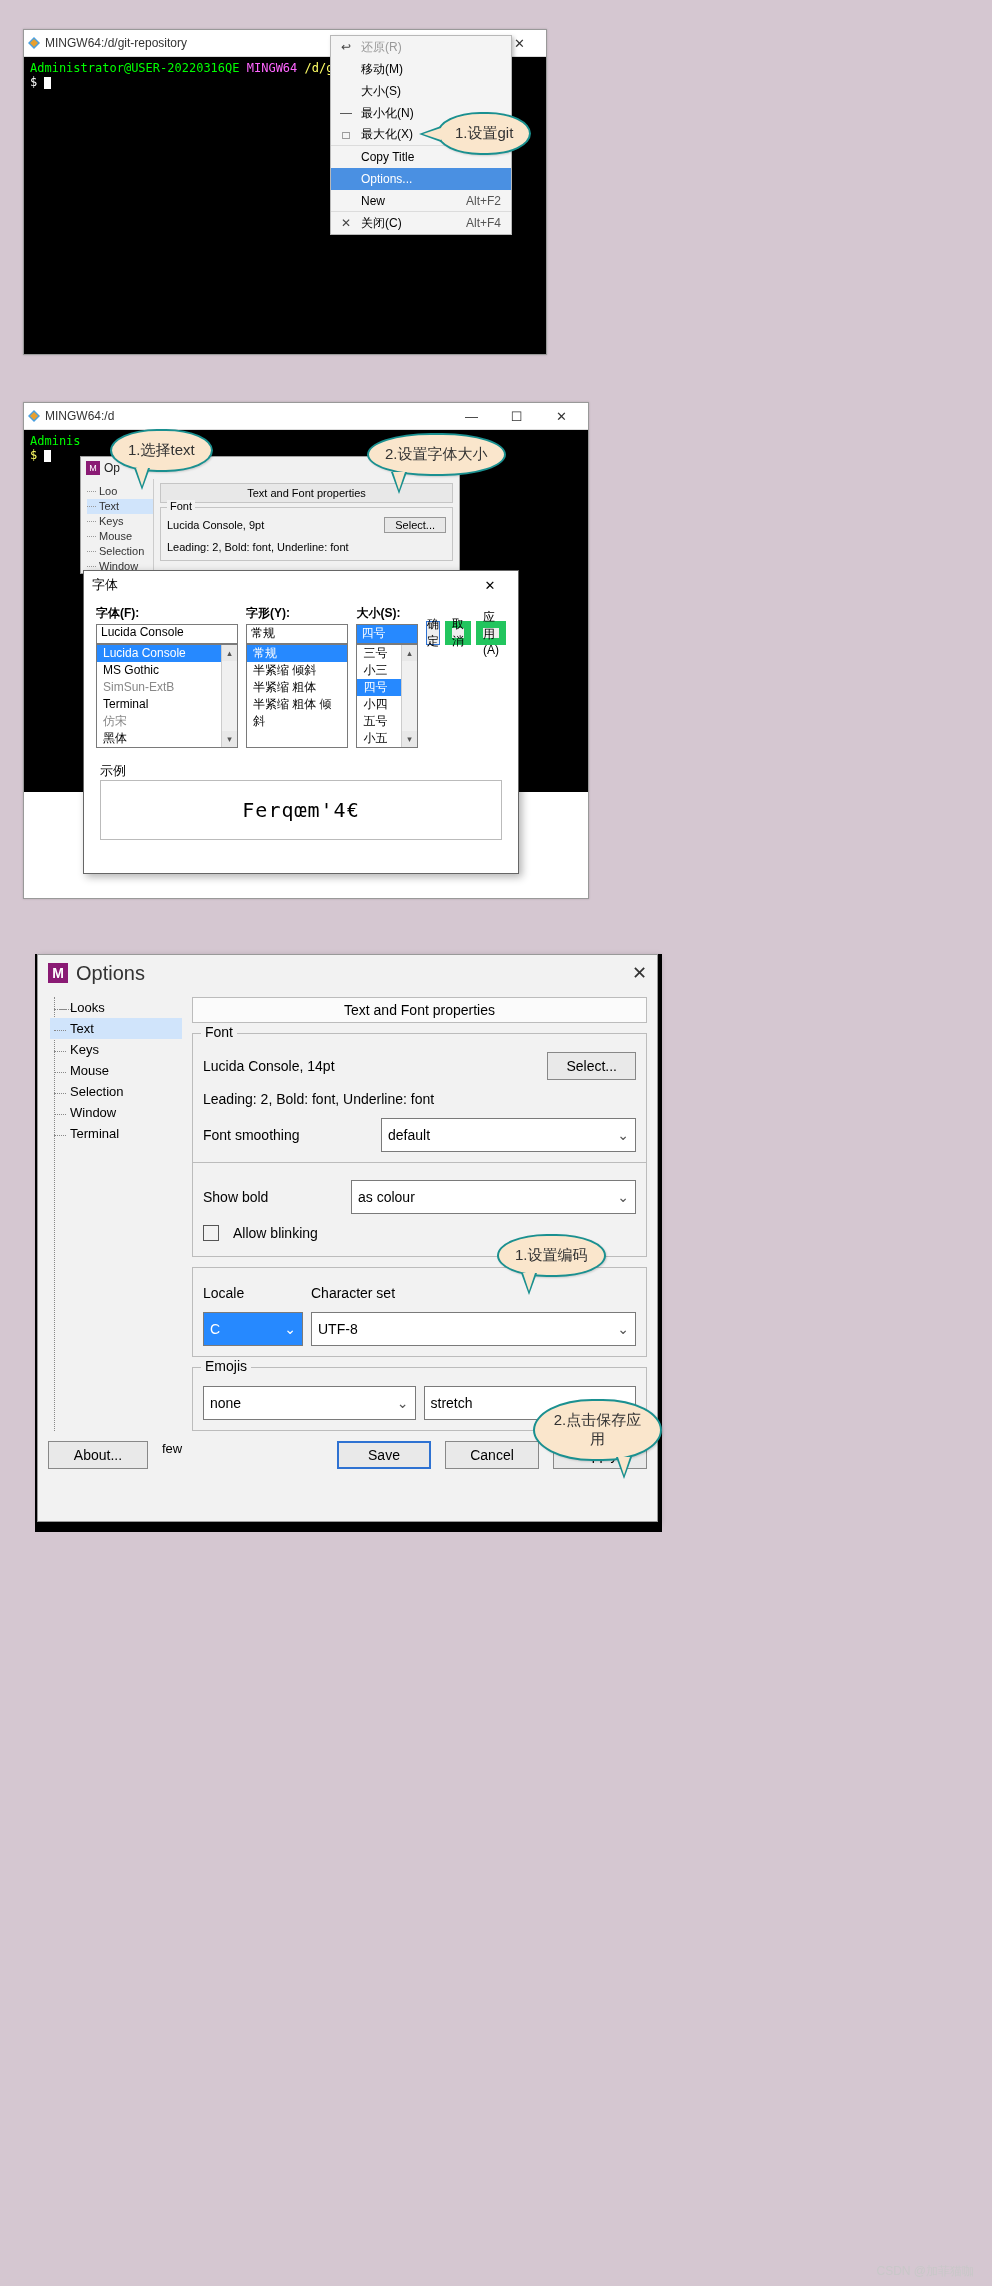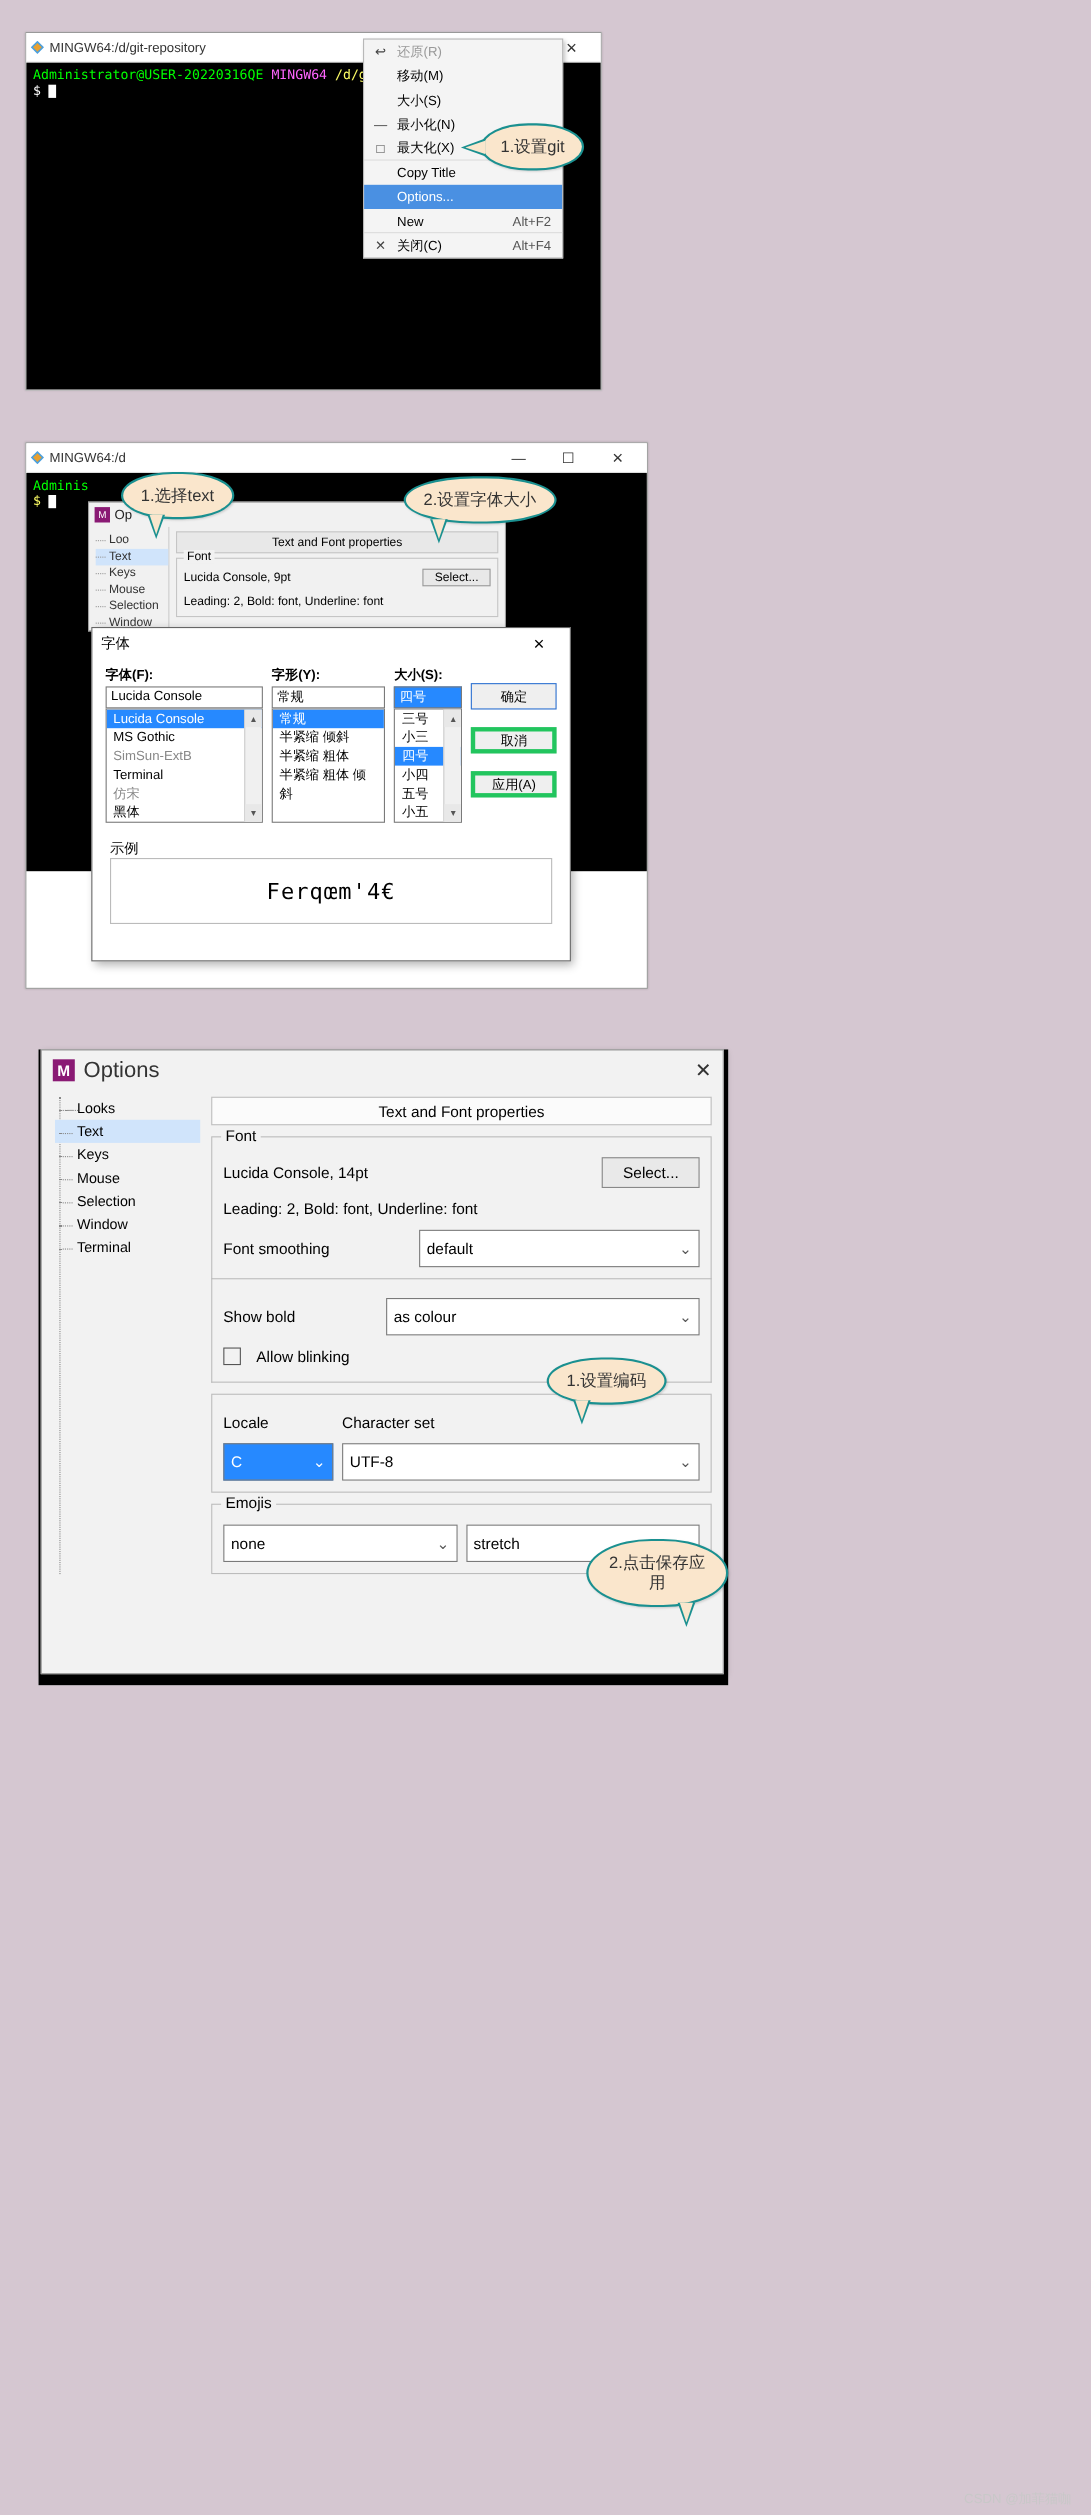--- a/index.html
+++ b/index.html
@@ -59,22 +59,22 @@
   .fdlg-body{display:flex;padding:6px 12px 0 12px;gap:8px;}
   .fcol{display:flex;flex-direction:column;}
   .flabel{font-size:12px;margin-bottom:2px;font-weight:bold;}
   .finput{border:1px solid #7a7a7a;height:20px;padding:0 4px;font-size:12px;}
   .flist{border:1px solid #7a7a7a;height:104px;overflow:hidden;font-size:12px;background:#fff;position:relative;}
   .flist .item{padding:0 6px;height:17px;line-height:17px;}
   .flist .item.sel{background:#2689ff;color:#fff;}
   .flist .sbar{position:absolute;right:0;top:0;width:16px;height:100%;background:#f0f0f0;border-left:1px solid #ccc;display:flex;flex-direction:column;}
   .sbar .sb-btn{height:16px;display:flex;align-items:center;justify-content:center;color:#555;font-size:9px;background:#e8e8e8;}
   .sbar .sb-track{flex:1;}
-  .fbtns{display:flex;flex-direction:column;gap:16px;width:90px;}
-  .fbtn{border:4px solid #22c55e;height:24px;display:flex;align-items:center;justify-content:center;background:#efefef;font-size:12px;}
+  .fbtns{display:flex;flex-direction:row;gap:5px;width:90px;}
+  .fbtn{border:7px solid #22c55e;height:24px;display:flex;align-items:center;justify-content:center;background:#efefef;font-size:12px;}
   .fbtn.primary{border:1px solid #2e72d2;}
   .sample{margin:14px 16px 0 16px;}
   .sample-box{border:1px solid #bbb;height:60px;display:flex;align-items:center;justify-content:center;font-family:"Lucida Console",monospace;font-size:20px;letter-spacing:1px;}
 
   
   .s3{left:35px;top:954px;width:627px;height:578px;border:none;box-shadow:none;}
   .s3 .term-bg{position:absolute;inset:0;background:#000;}
   .opt-big{position:absolute;left:2px;top:0;right:4px;height:568px;background:#f2f2f2;border:1px solid #999;box-shadow:2px 2px 6px rgba(0,0,0,.25);}
   .ob-title{height:36px;display:flex;align-items:center;padding:0 10px;font-size:20px;color:#333;}
   .ob-title .logo-big{width:20px;height:20px;background:#8a1a74;color:#fff;font-weight:bold;display:flex;align-items:center;justify-content:center;margin-right:8px;font-size:14px;}
@@ -370,20 +370,27 @@
                 <span class="chev">⌄</span>
               </div>
             <div class="combo" style="flex:1">
                 <span>stretch</span>
                 <span class="chev">⌄</span>
               </div>
           </div>
         </div>
       </div>
     </div>
+    <div class="ob-foot">
+      <div class="btn3" style="width:100px">About...</div>few
+      <div style="flex:1"></div>
+      <div class="btn3 primary" style="width:94px">Save</div>
+      <div class="btn3" style="width:94px">Cancel</div>
+      <div class="btn3" style="width:94px">Apply</div>
+    </div>
   </div>
 
   <div class="callout" style="left:462px;top:280px;">
     <div class="bubble"><span>1.设置编码</span><div class="tail tail-bottom"></div></div>
   </div>
   <div class="callout" style="left:498px;top:445px;">
     <div class="bubble"><span>2.点击保存应用</span><div class="tail tail-bottom-right"></div></div>
   </div>
 </div>
 

